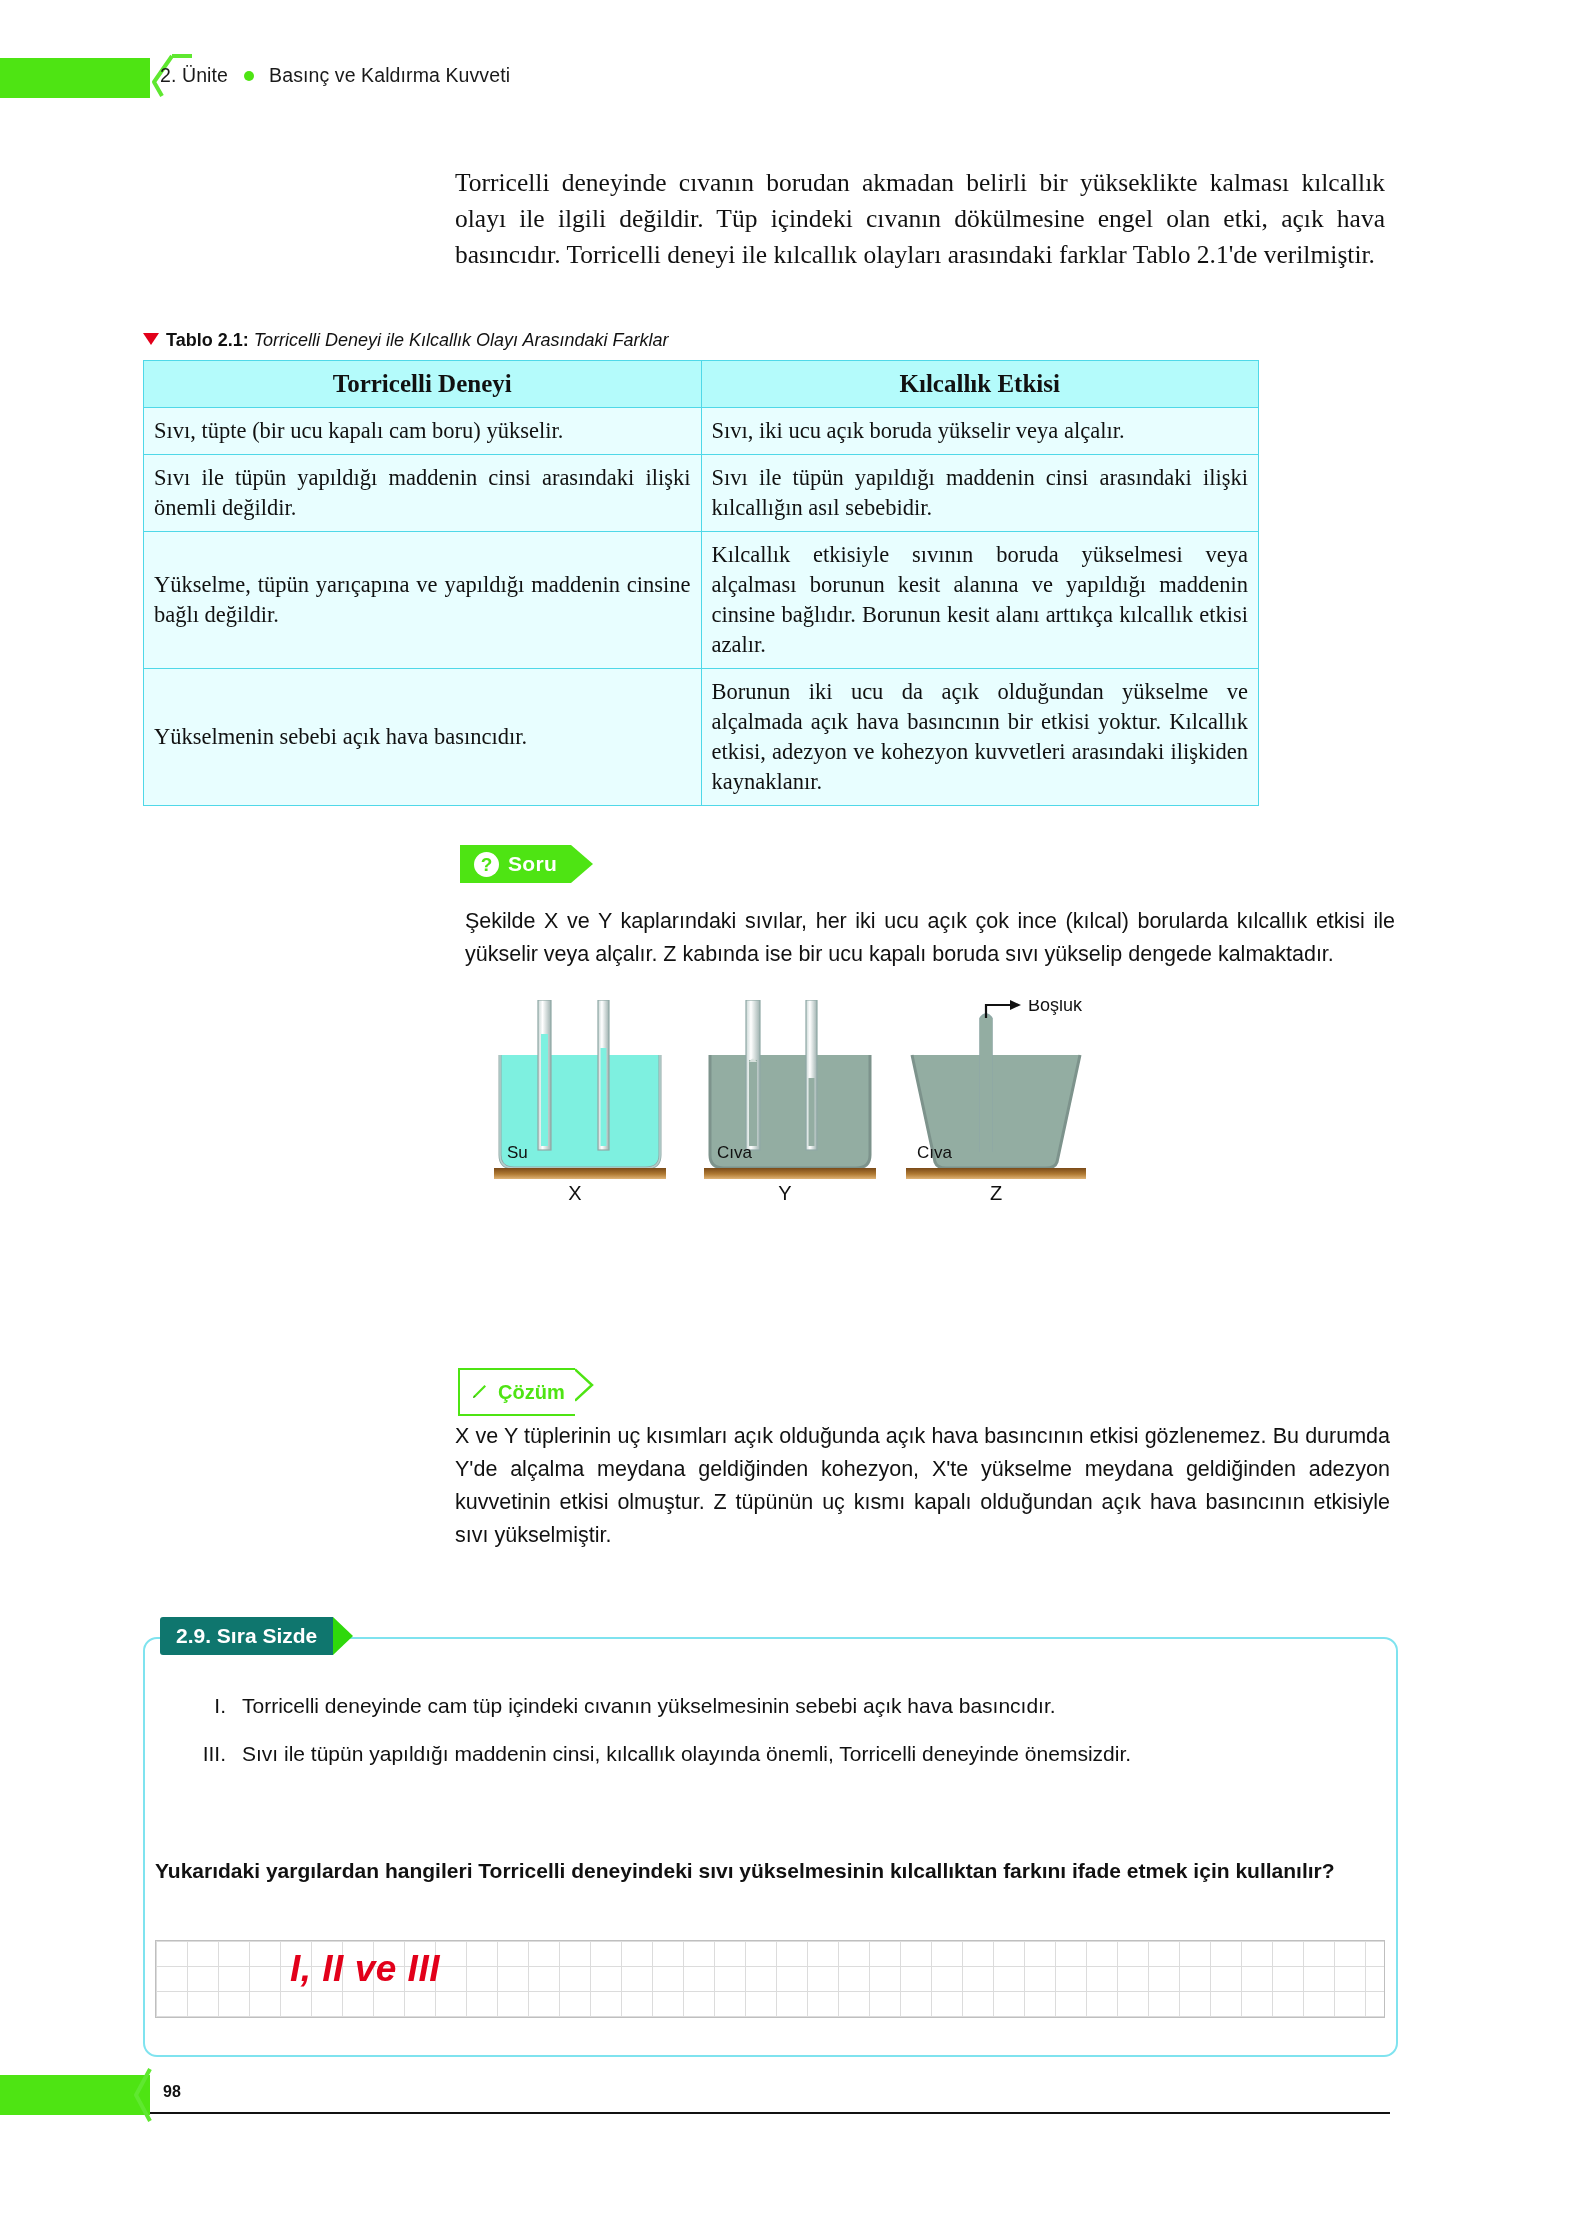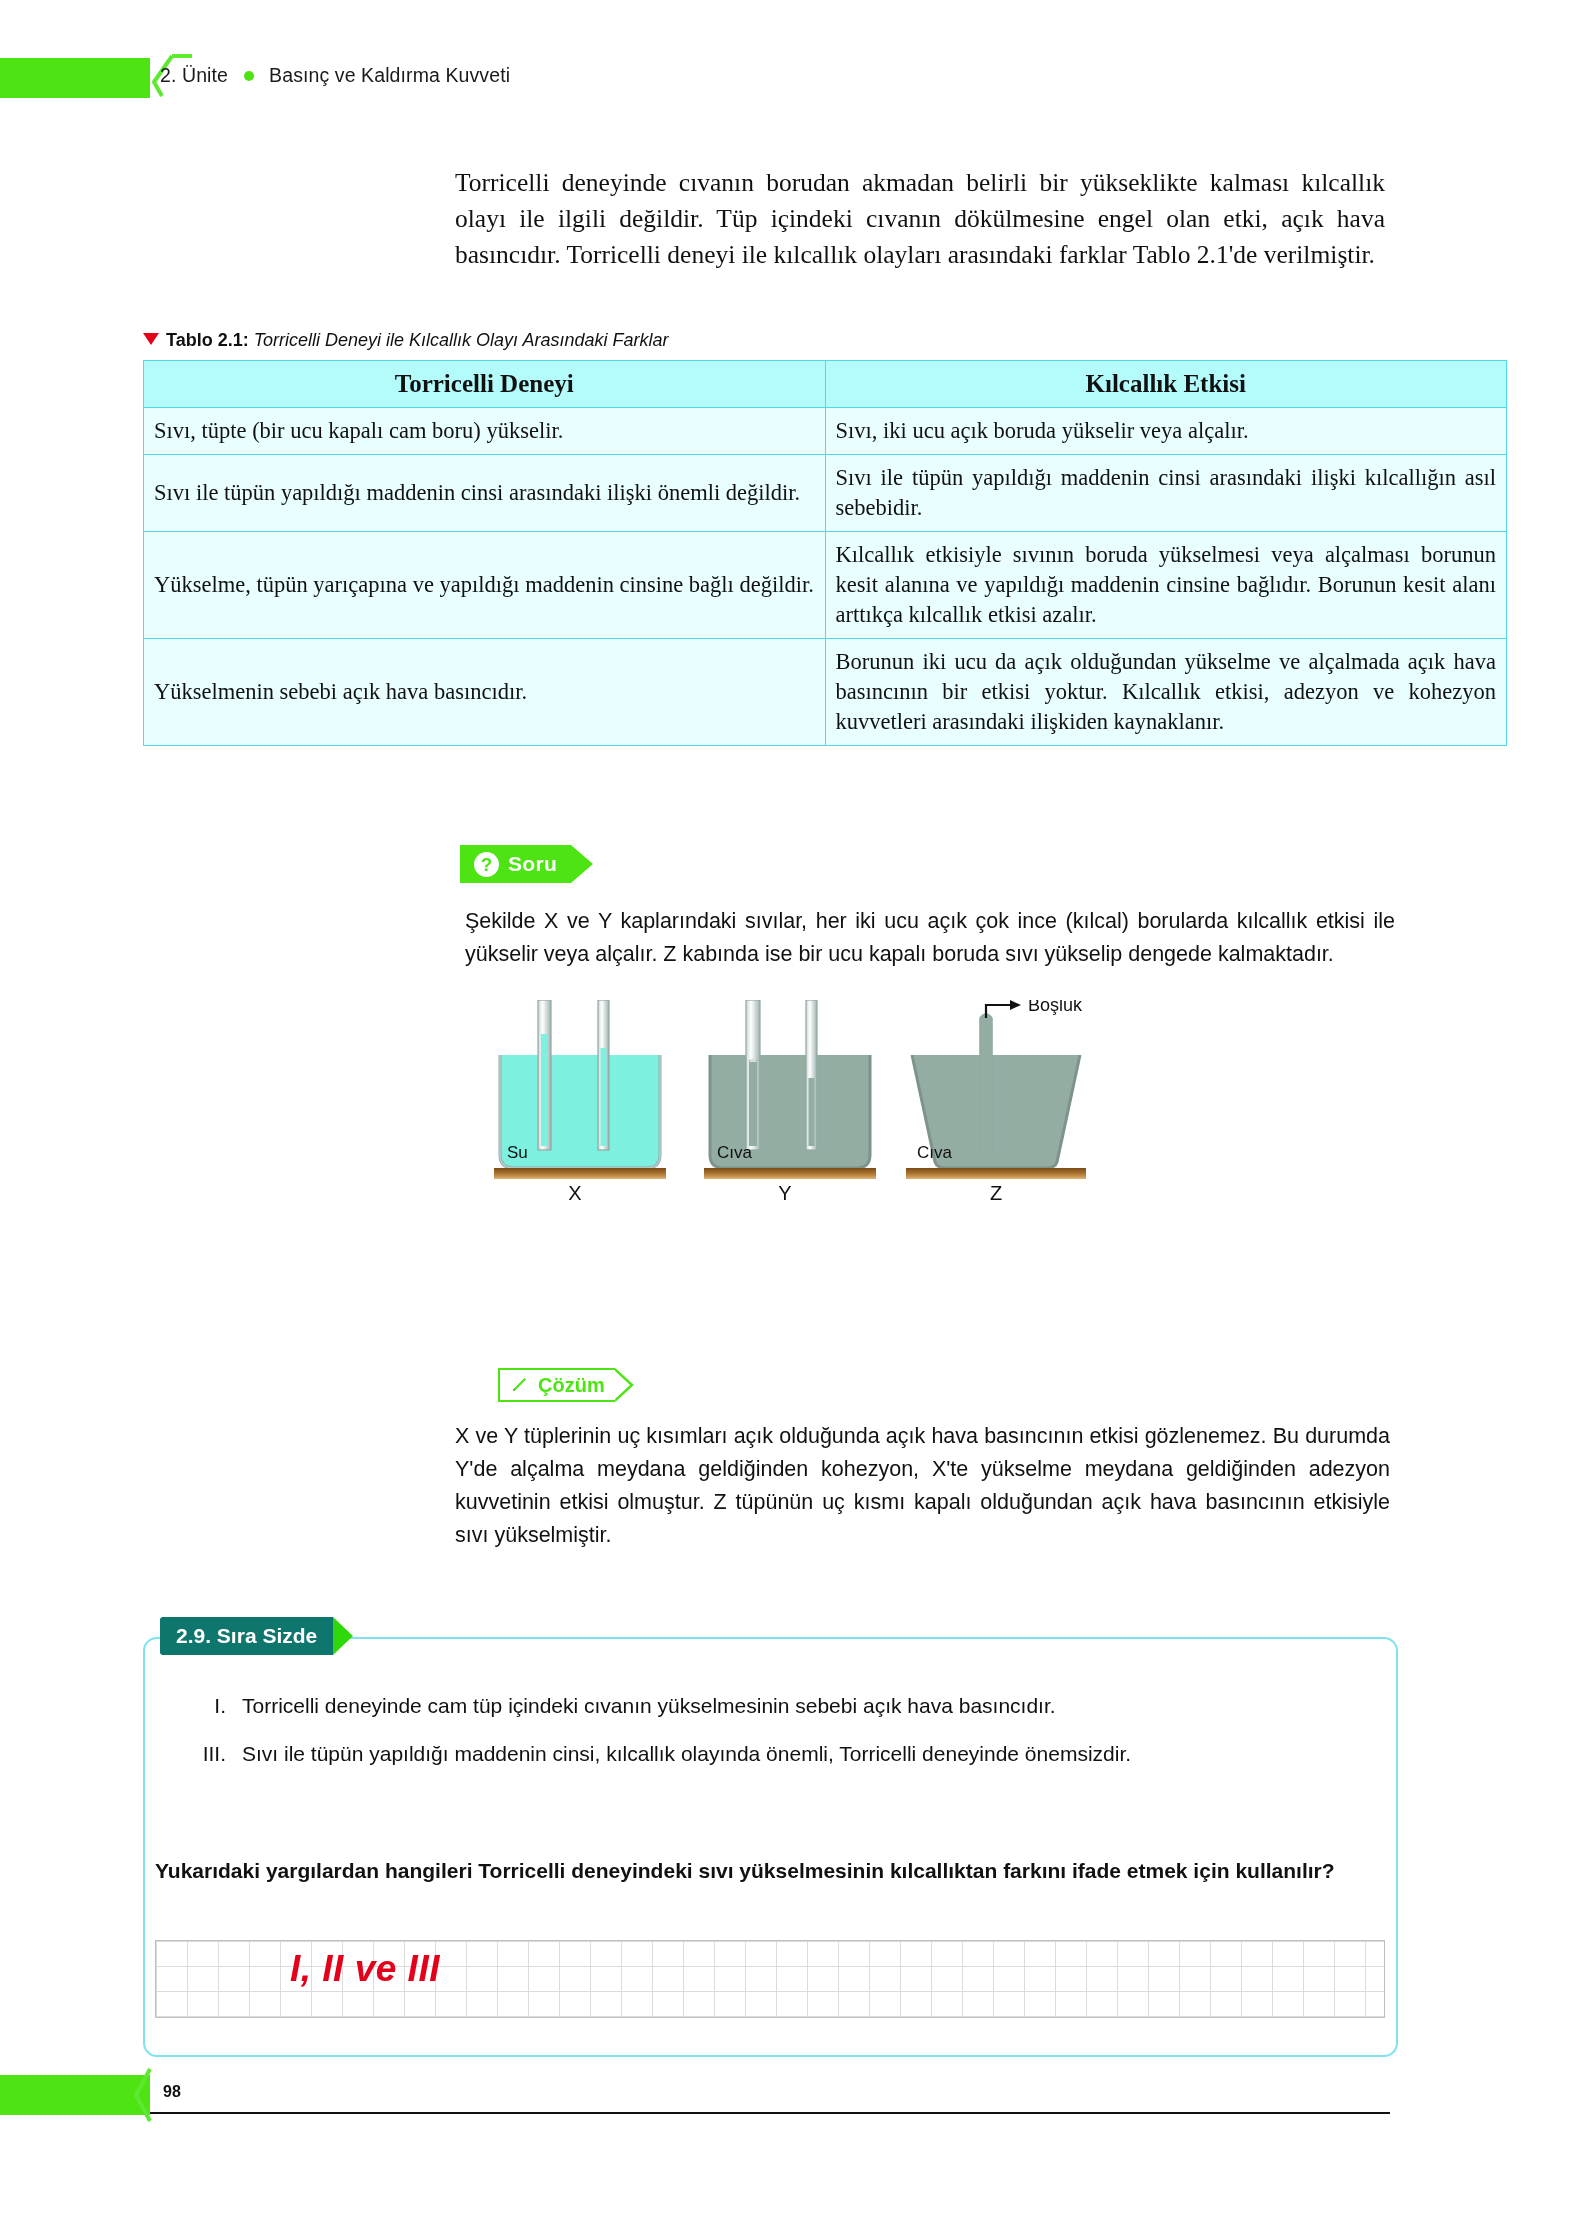--- a/index.html
+++ b/index.html
@@ -34,21 +34,21 @@
 
   
   .tbl-cap{position:absolute;left:143px;top:330px;font-size:18px;color:#111;white-space:nowrap;}
   .cap-tri{display:inline-block;width:0;height:0;border-left:8px solid transparent;
     border-right:8px solid transparent;border-top:12px solid #e2001a;
     margin-right:7px;vertical-align:1px;}
   .cap-b{font-weight:bold;}
   .cap-i{font-style:italic;}
 
   
-  .tbl{position:absolute;left:143px;top:360px;width:1364px;
+  .tbl{position:absolute;left:143px;top:360px;width:1116px;
     border-collapse:collapse;table-layout:fixed;
     font-family:"Liberation Serif", serif;}
   .tbl td,.tbl th{border:1.5px solid #4fd8e8;padding:8px 10px;vertical-align:middle;}
   .tbl th{background:#b4fbfb;font-size:25px;font-weight:bold;text-align:center;
     padding:9px 10px;color:#111;}
   .tbl td{background:#e8feff;font-size:22.5px;line-height:30px;color:#111;
     text-align:justify;text-justify:inter-word;}
   .tbl td.plain{text-align:left;}
 
   
@@ -57,22 +57,22 @@
     padding:0 14px 0 14px;}
   .tag-solid .tip{width:0;height:0;border-top:19px solid transparent;
     border-bottom:19px solid transparent;border-left:22px solid #4ee413;}
   .tag-solid .lbl{color:#fff;font-weight:bold;font-size:21px;margin-left:9px;letter-spacing:.3px;}
   .qmark{width:25px;height:25px;border-radius:50%;background:#fff;color:#4ee413;
     font-weight:bold;font-size:19px;display:flex;align-items:center;justify-content:center;
     line-height:1;}
 
   
   .tag-out{position:absolute;height:34px;display:flex;align-items:stretch;}
-  .tag-out .body{border:2.5px solid #4ee413;border-right:none;height:34px;
-    display:flex;align-items:center;padding:0 10px 0 10px;box-sizing:border-box;margin-left:40px;}
+  .tag-out .body{border:2.5px solid #4ee413;border-right:none;height:48px;
+    display:flex;align-items:center;padding:0 10px 0 10px;box-sizing:border-box;}
   .tag-out .lbl{color:#4ee413;font-weight:bold;font-size:20px;margin-left:8px;}
   .tag-out .tipwrap{width:20px;height:34px;}
 
   
   .p-sans{position:absolute;font-size:21.5px;line-height:33px;color:#111;
     text-align:justify;text-justify:inter-word;}
   .bold-q{position:absolute;font-size:21px;font-weight:bold;color:#111;line-height:30px;}
 
   
   .ss-box{position:absolute;left:143px;top:1637px;width:1255px;height:420px;

